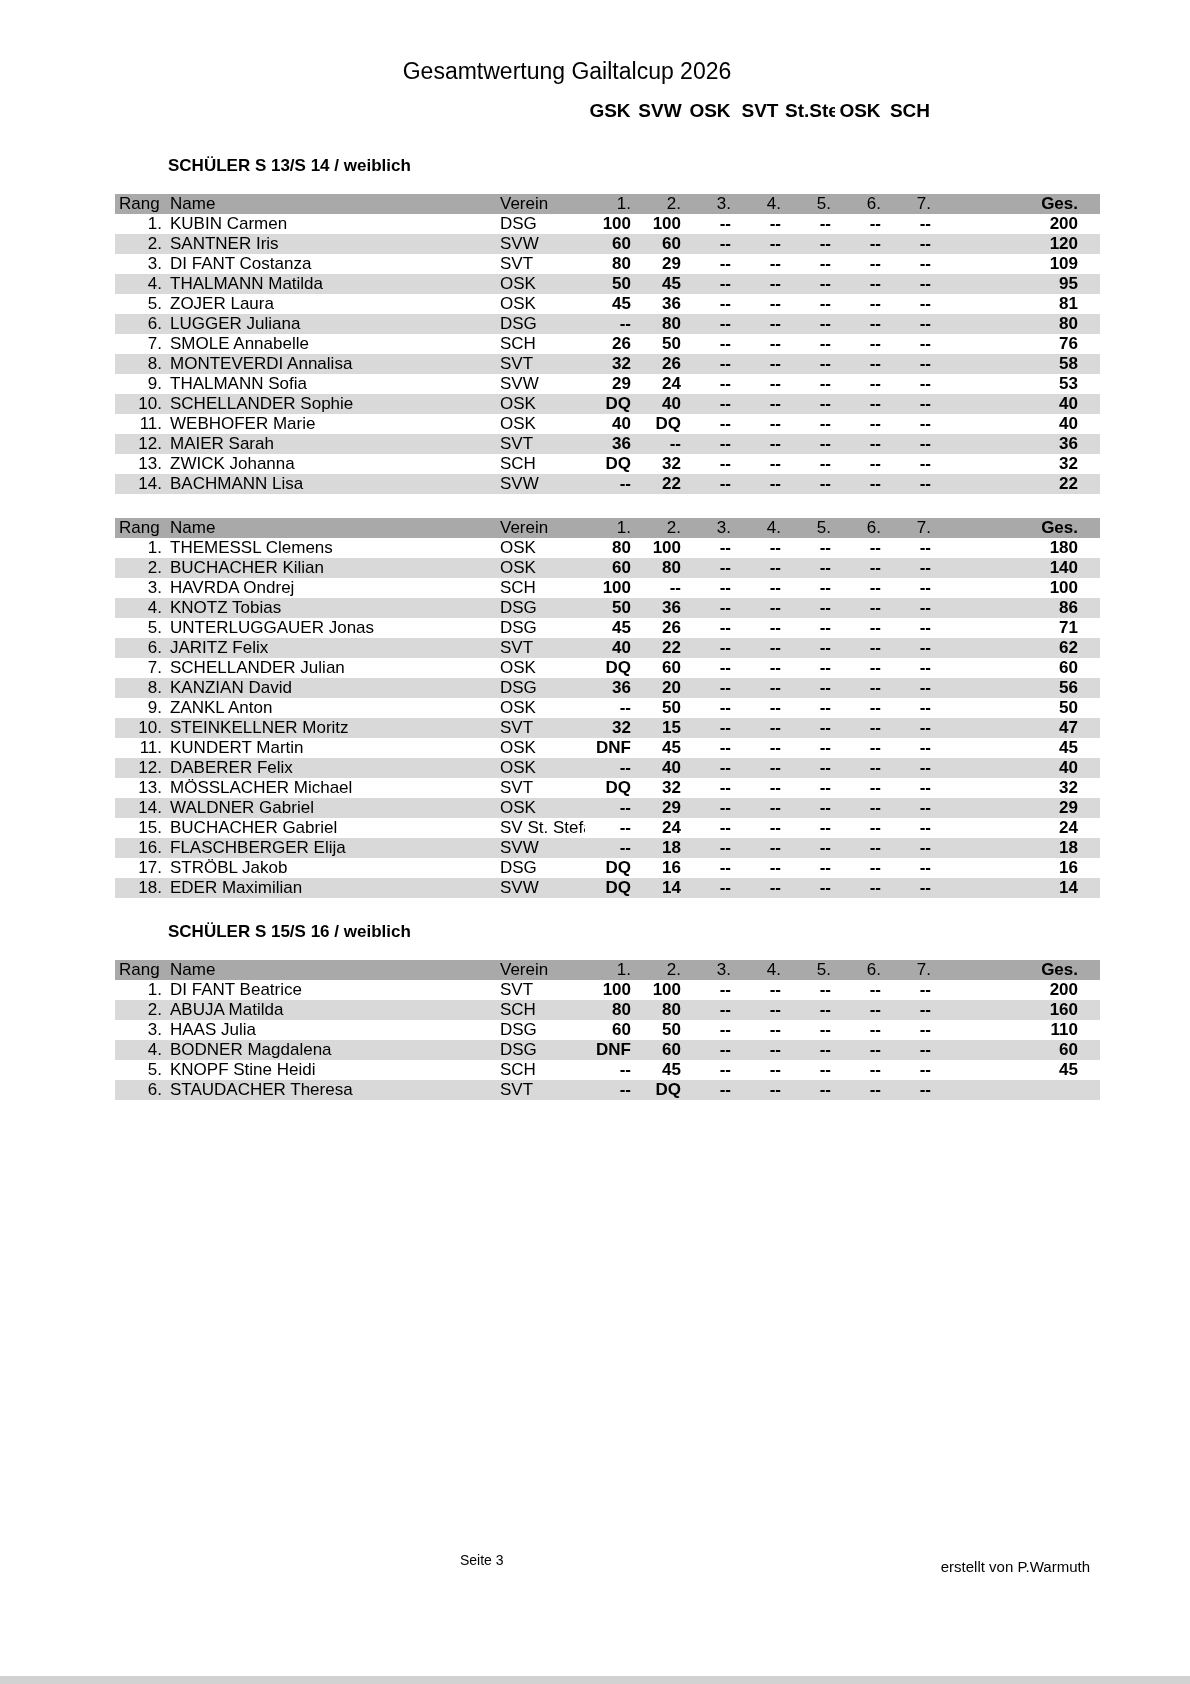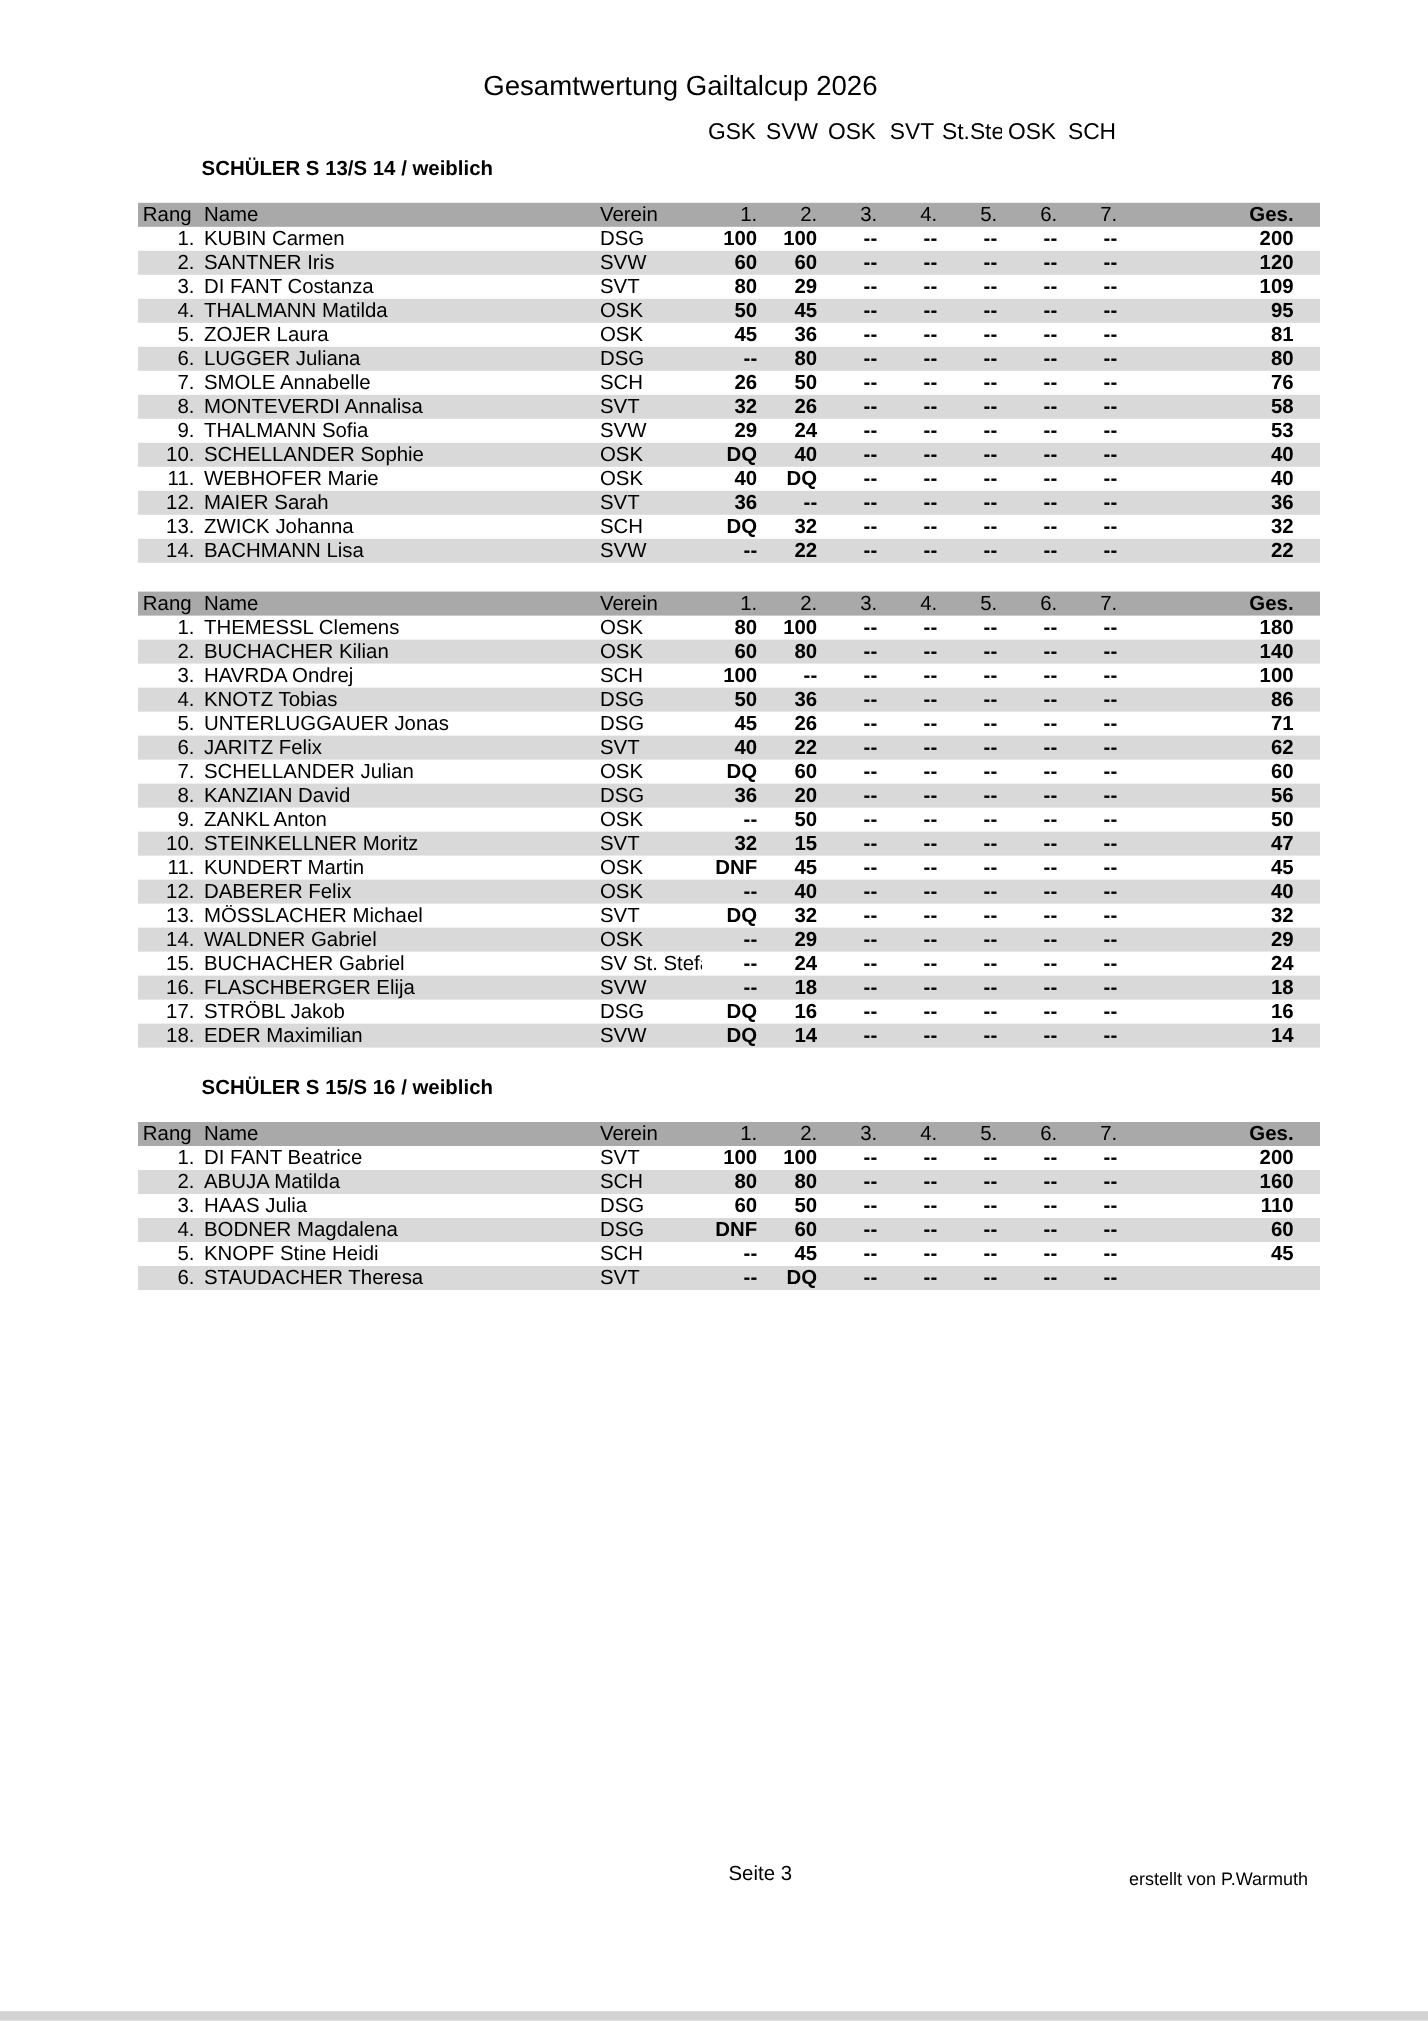--- a/index.html
+++ b/index.html
@@ -38,28 +38,28 @@
     align-items:center;
   }
   .clubs-row{
     position:absolute;
     top:99px; left:115px;
     width:985px;
     height:24px;
   }
   .clubs-row .cell.club{
     text-align:center;
-    font-weight:normal;
+    font-weight:bold;
     font-size:19px;
     white-space:nowrap;
     overflow:hidden;
   }
   .content{
     position:absolute;
-    top:131px; left:115px;
+    top:156px; left:115px;
     width:985px;
   }
   .section-heading{
     margin:0 0 18px 53px;
     font-size:17px;
     font-weight:bold;
     line-height:20px;
     white-space:nowrap;
   }
   .section{margin:0;}
@@ -79,22 +79,22 @@
   .cell.name{padding-left:5px;}
   .cell.verein{padding-left:5px;}
   .cell.ev{text-align:right;padding-right:4px;font-weight:bold;}
   .cell.ev.light{font-weight:bold;}
   .row.head .cell.ev{font-weight:normal;}
   .cell.ges{text-align:right;padding-right:22px;font-weight:bold;}
   .footer-page{
     position:absolute;
     top:1552px; left:460px;
     width:200px;
-    text-align:right;
-    font-size:17px;
+    text-align:left;
+    font-size:14px;
   }
   .footer-credit{
     position:absolute;
     top:1558px; right:100px;
     font-size:15px;
   }
   .bottom-bar{
     position:absolute;
     left:0; bottom:0;
     width:100%; height:8px;

